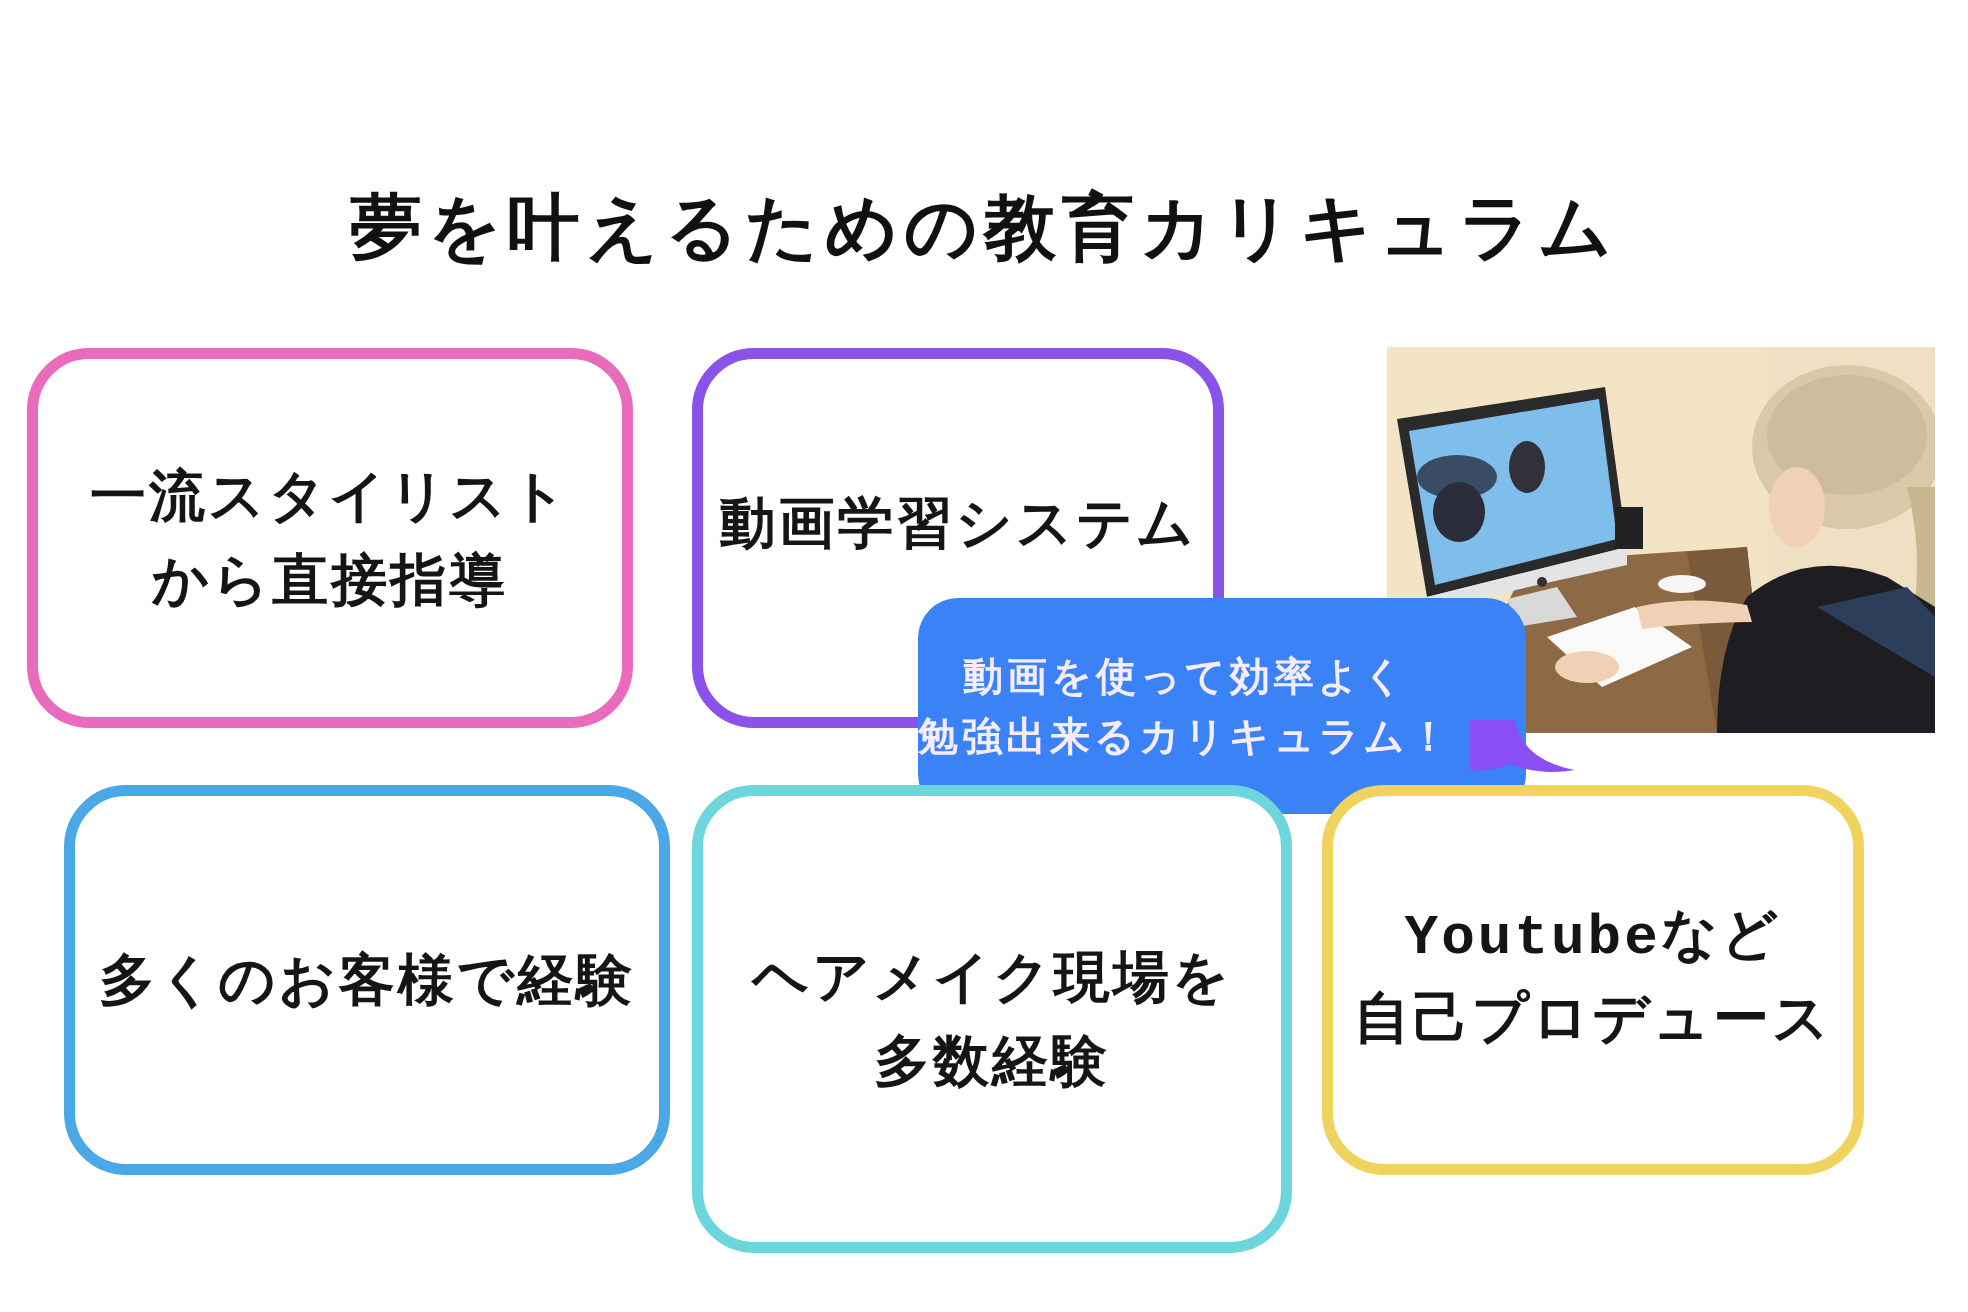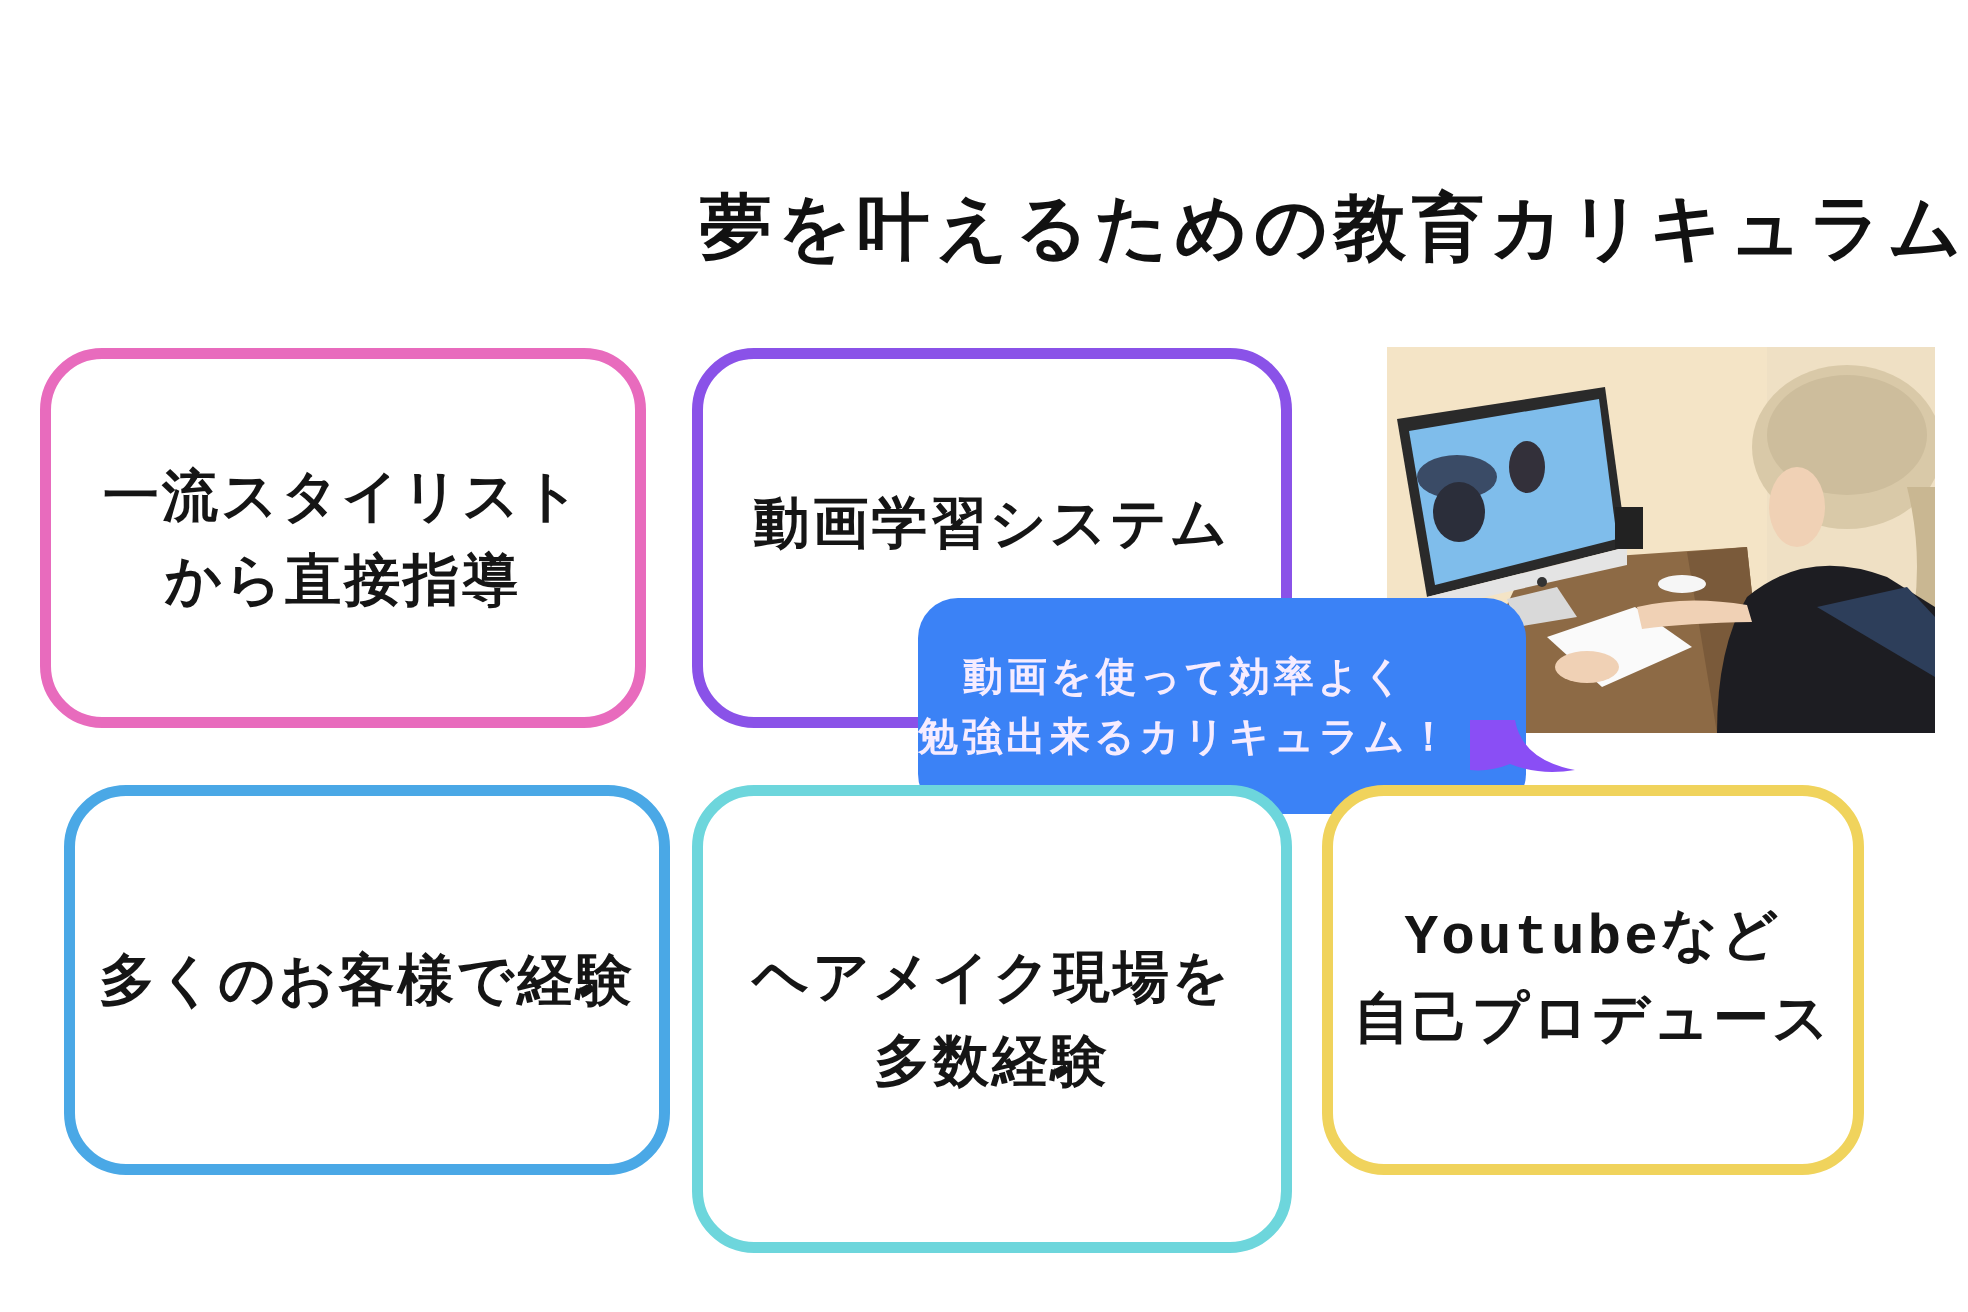--- a/index.html
+++ b/index.html
@@ -4,36 +4,36 @@
   <style>
     html, body { margin: 0; padding: 0; }
     body {
       width: 1968px; height: 1312px; position: relative; overflow: hidden;
       background: #ffffff;
       font-family: "DejaVu Sans", "Liberation Sans", sans-serif;
       color: #111;
     }
     .title {
       position: absolute; left: 0; top: 180px; width: 1968px;
-      text-align: right; font-size: 72px; font-weight: bold;
+      text-align: center; font-size: 72px; font-weight: bold;
       letter-spacing: 6px; color: #111;
     }
     .card {
       position: absolute; box-sizing: border-box;
       border-width: 11px; border-style: solid; border-radius: 62px;
       background: #fff;
       display: flex; align-items: center; justify-content: center;
       text-align: center;
     }
     .card-text {
       font-size: 56px; font-weight: bold; line-height: 1.5;
       letter-spacing: 3px; color: #151515; white-space: pre-line;
     }
-    #card-0 { left: 40px;  top: 348px; width: 606px; height: 380px; border-color: #e86bbd; }
-    #card-1 { left: 692px; top: 348px; width: 600px; height: 380px; border-color: #8a52e8; justify-content: center; }
+    #card-0 { left: 27px;  top: 348px; width: 606px; height: 380px; border-color: #e86bbd; }
+    #card-1 { left: 692px; top: 348px; width: 532px; height: 380px; border-color: #8a52e8; justify-content: center; }
     #card-2 { left: 40px;  top: 785px; width: 606px; height: 390px; border-color: #4aa8e6; margin-left: 24px; }
     #card-3 { left: 692px; top: 785px; width: 600px; height: 468px; border-color: #6dd6dc; }
     #card-4 { left: 1322px; top: 785px; width: 542px; height: 390px; border-color: #f0d35c; font-family: Liberation Mono, monospace; }
     #card-1 .card-text { margin-top: -30px; }
     #card-4 .card-text { font-weight: normal; }
     #card-4 .card-text, #card-2 .card-text, #card-3 .card-text { font-weight: bold; }
 
     .photo {
       position: absolute; left: 1387px; top: 347px; width: 548px; height: 386px;
       background: #f5e6c8; overflow: hidden;

